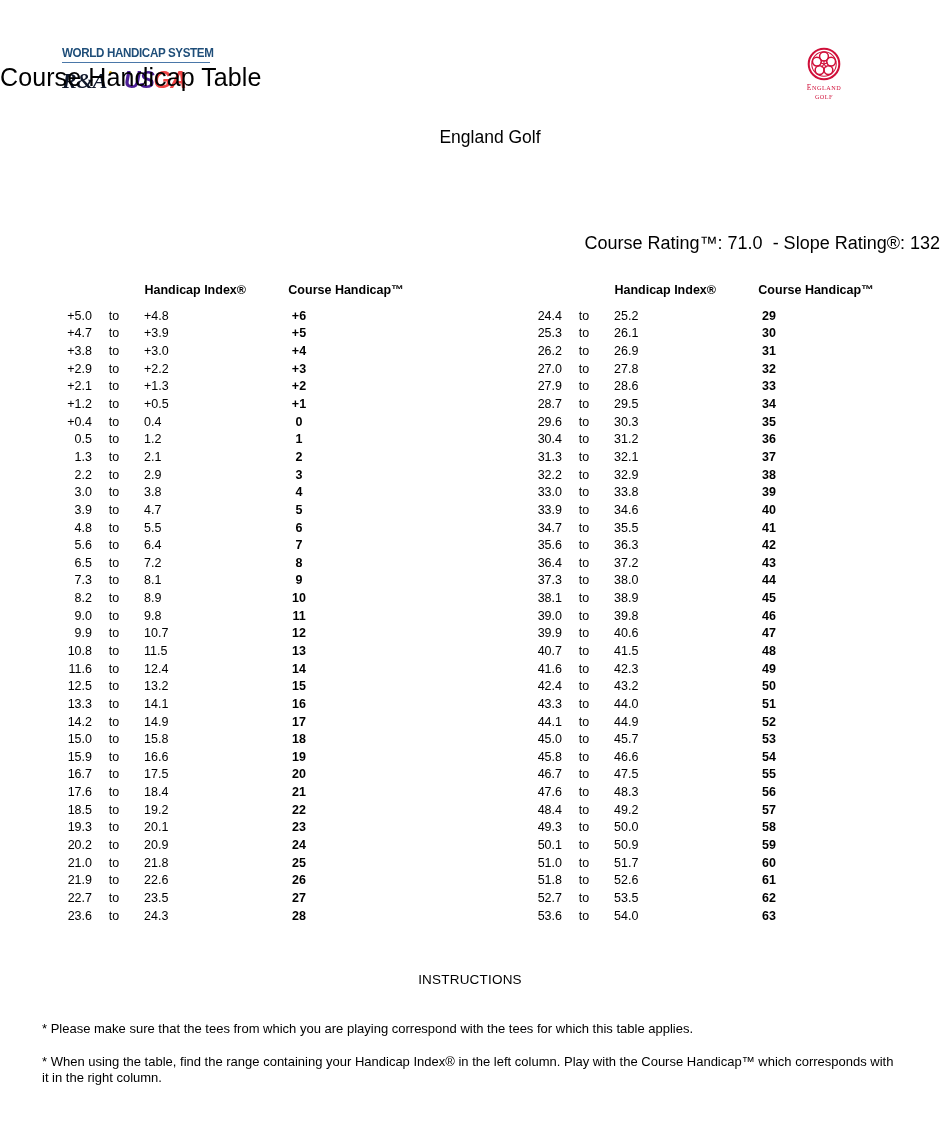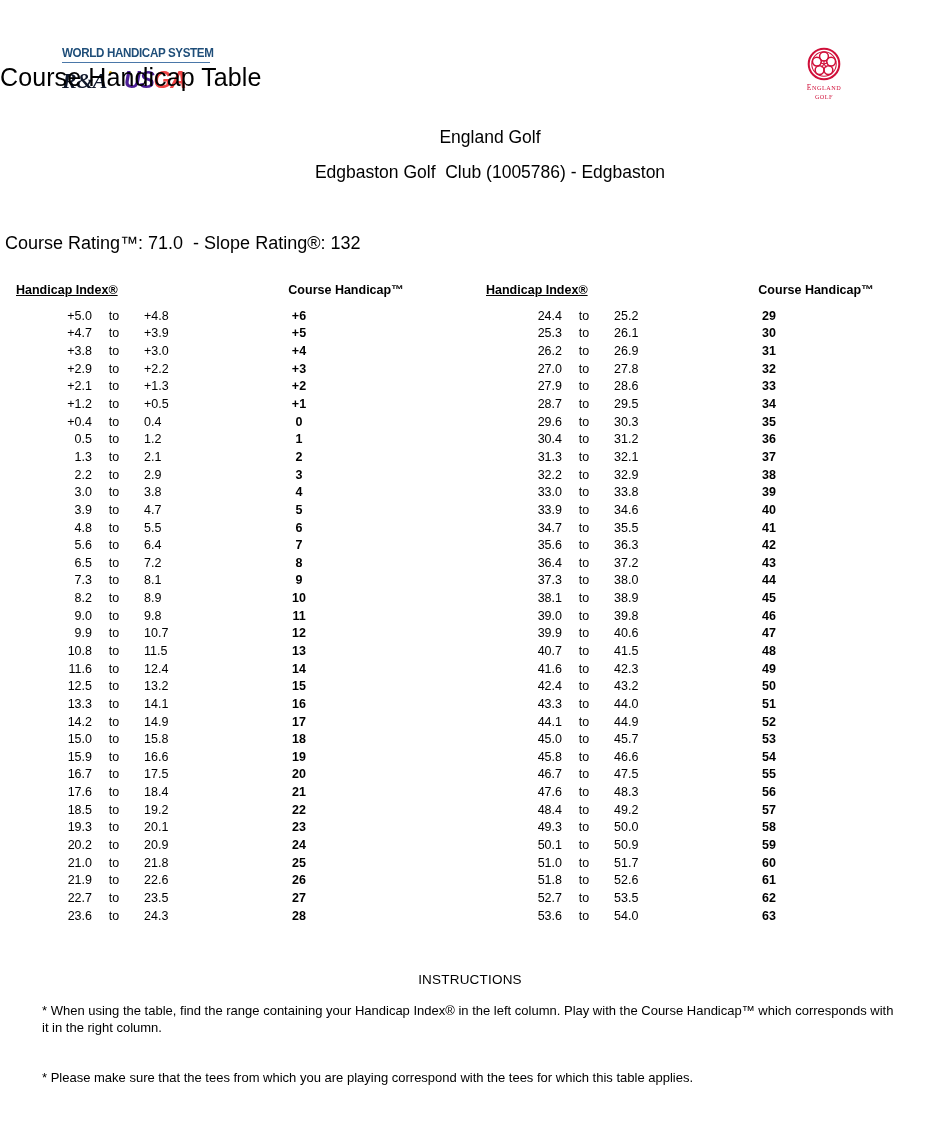--- a/index.html
+++ b/index.html
@@ -108,23 +108,23 @@
     text-align: center;
   }
   .subtitle {
     font-size: 17.5px;
     line-height: 35px;
     white-space: pre;
     padding-left: 40px;
   }
   .rating-line {
     position: absolute;
-    left: 5px; right: 0;
+    left: 16px; right: 0;
     top: 233px;
-    text-align: left;
+    text-align: right;
     font-size: 18px;
     white-space: pre;
   }
 
   
   .tables {
     position: absolute;
     top: 283px;
     left: 0;
     width: 940px;
@@ -136,24 +136,23 @@
   }
   .col-head {
     display: flex;
     font-size: 12.5px;
     font-weight: bold;
     height: 24px;
     align-items: flex-start;
   }
   .head-index {
     width: 246px;
-    text-align: left;
+    text-align: right;
     padding-left: 16px;
     box-sizing: border-box;
-    text-decoration: underline;
   }
   .head-ch {
     width: 224px;
     text-align: center;
     padding-right: 24px;
     box-sizing: border-box;
   }
   .row {
     display: flex;
     height: 17.65px;
@@ -243,21 +242,20 @@
   <div class="eg-name">
     <div><span class="cap">E</span>NGLAND</div>
     <div>GOLF</div>
   </div>
 </div>
 
 <div class="doc-title">Course Handicap Table</div>
 
 <div class="subtitle-block">
   <div class="subtitle">England Golf</div>
-  <div class="subtitle">Edgbaston Golf  Club (1005786) - Edgbaston</div>
 </div>
 
 <div class="rating-line">Course Rating™: 71.0  - Slope Rating®: 132</div>
 
 <div class="tables">
 
   <div class="table-col">
     <div class="col-head">
       <div class="head-index">Handicap Index®</div>
       <div class="head-ch">Course Handicap™</div>
@@ -692,15 +690,15 @@
           <div class="c-upper">54.0</div>
           <div class="c-result">63</div>
         </div>
       </div>
   </div>
 
 </div>
 
 <div class="instructions">
   <div class="instr-title">INSTRUCTIONS</div>
+  <div class="instr-body instr-p2">* Please make sure that the tees from which you are playing correspond with the tees for which this table applies.</div>
   <div class="instr-body instr-p1">* When using the table, find the range containing your Handicap Index® in the left column. Play with the Course Handicap™ which corresponds with it in the right column.</div>
-  <div class="instr-body instr-p2">* Please make sure that the tees from which you are playing correspond with the tees for which this table applies.</div>
 </div>
 
 </body></html>

